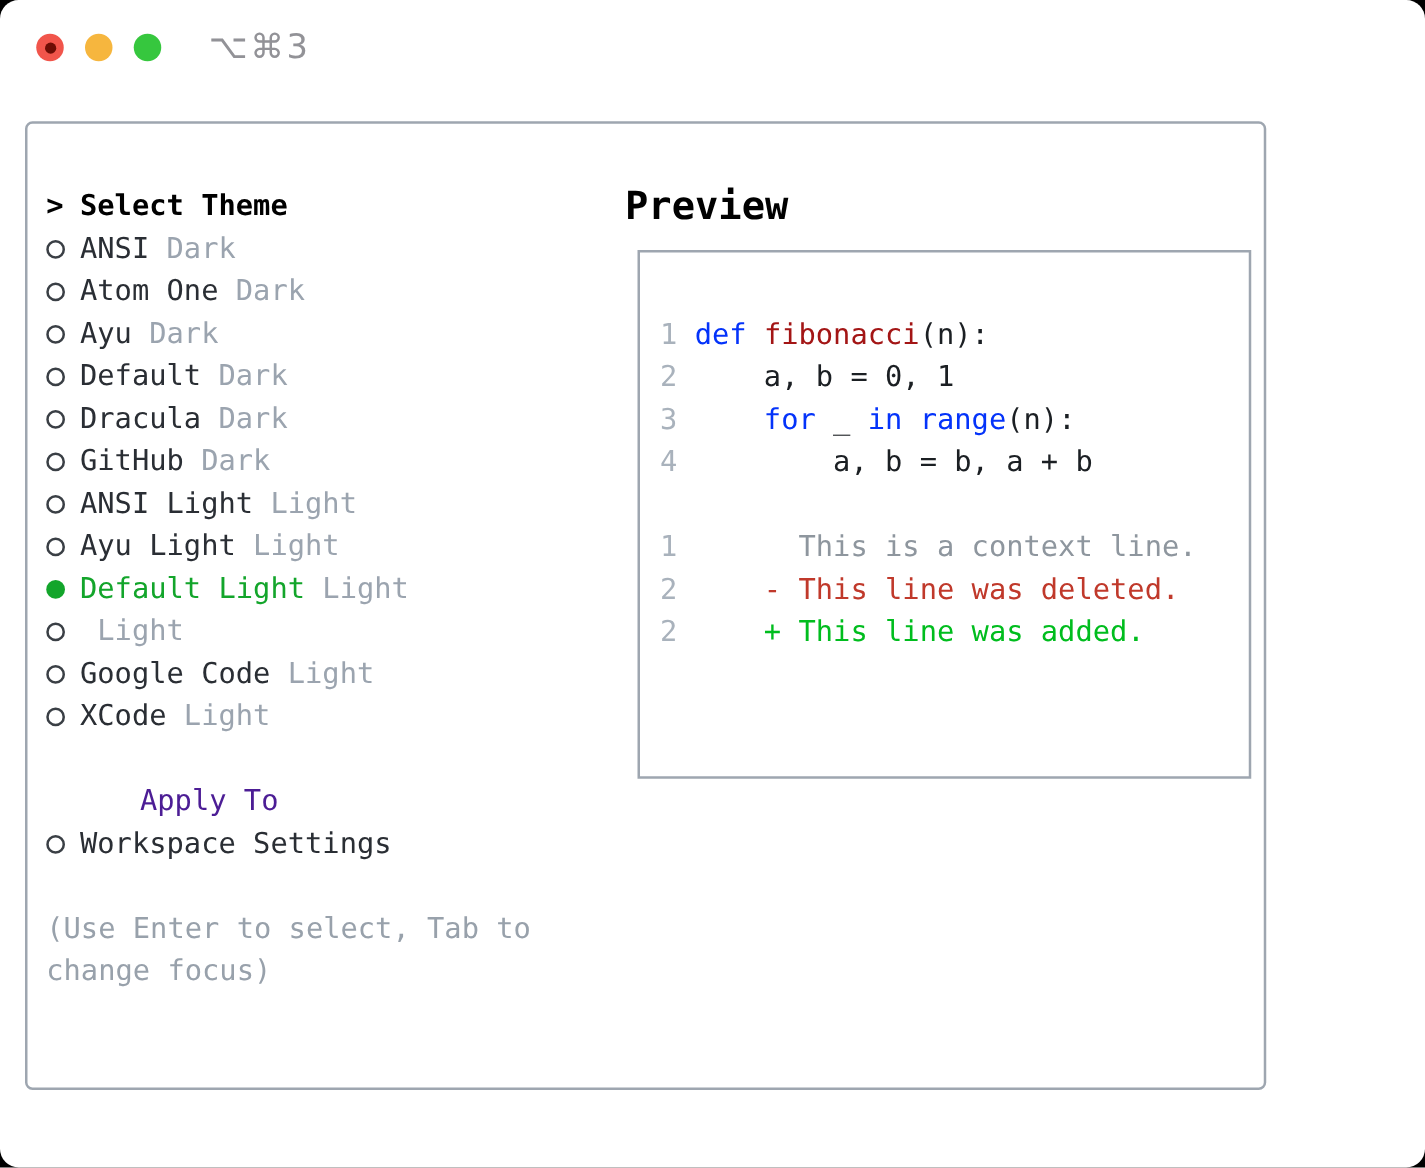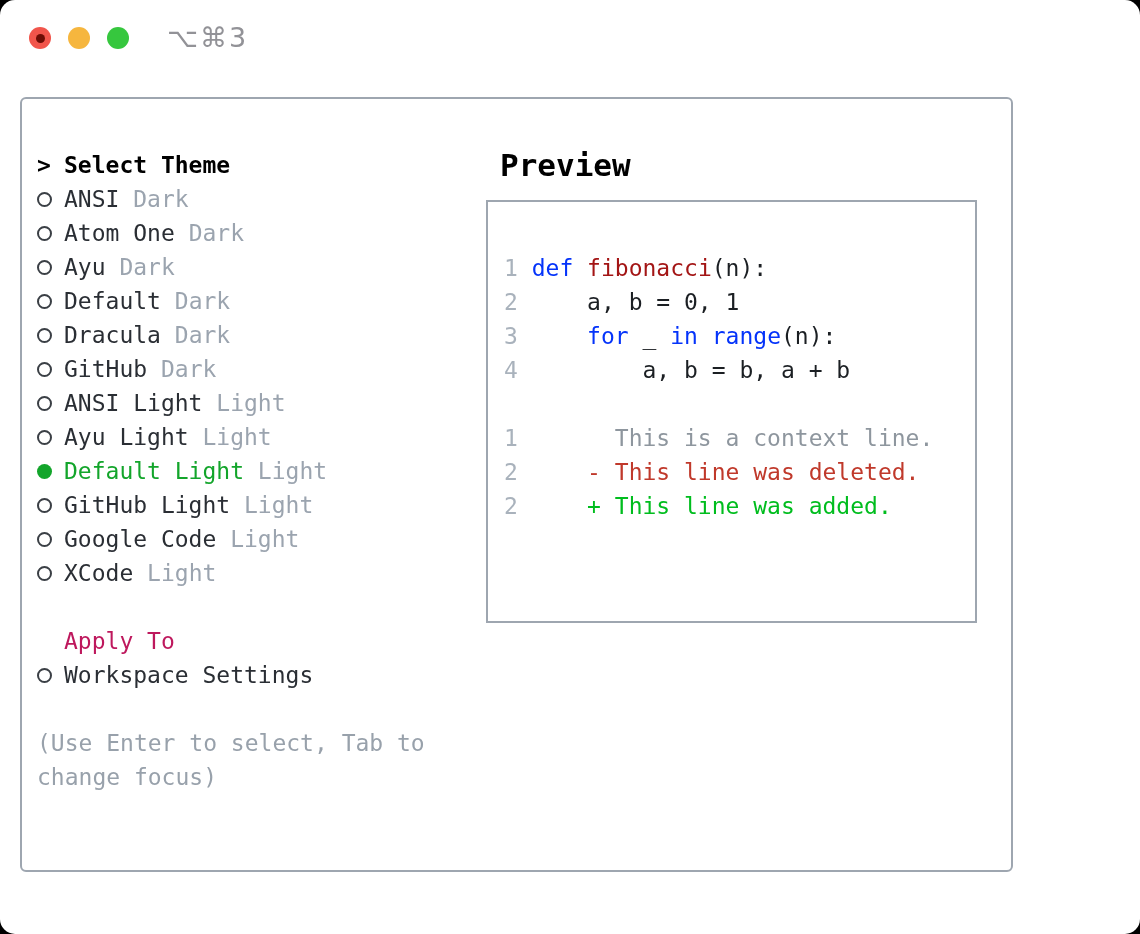--- a/index.html
+++ b/index.html
@@ -30,21 +30,21 @@
   .main-box{
     position:absolute;left:20px;top:97px;width:989px;height:771px;
     border:2px solid #9ea6b0;border-radius:6px;background:#fff;
   }
   
   .left-col{position:absolute;left:15px;top:49px;width:450px;font-size:23px;}
   .row{height:34px;display:flex;align-items:center;white-space:pre;}
   .marker{width:27px;flex:none;display:flex;align-items:center;}
   .cursor{font-weight:bold;color:#000;}
   .hdr{font-weight:bold;color:#000;}
-  .subhdr{color:#be185d;}
+  .subhdr{color:#4c1d95;margin-left:48px;}
   .radio-ring{
     width:15px;height:15px;border-radius:50%;
     border:2px solid #3a3f45;box-sizing:border-box;
   }
   .radio-fill{
     width:15px;height:15px;border-radius:50%;
     background:#13a52b;
   }
   .t-name{color:#2a2e34;}
   .t-name.sel{color:#13a52b;}
@@ -53,21 +53,21 @@
   .help{
     width:420px;line-height:34px;color:#98a1ab;
     white-space:normal;word-break:normal;
   }
   
   .preview-title{
     position:absolute;left:478px;top:49px;height:34px;line-height:34px;
     font-size:31px;font-weight:bold;color:#000;
   }
   .preview-box{
-    position:absolute;left:464px;top:101px;width:471px;height:404px;
+    position:absolute;left:488px;top:101px;width:471px;height:404px;
     border:2px solid #9ea6b0;background:#fff;
     padding:15px 0 0 16px;box-sizing:content-box;
     overflow:hidden;
   }
   .p-line{height:34px;line-height:34px;font-size:23px;white-space:pre;}
   .c-num{color:#a9b2bc;}
   .c-kw{color:#0433fa;}
   .c-fn{color:#a31515;}
   .c-plain{color:#1b1f23;}
   .c-context{color:#8e969e;}
@@ -101,21 +101,21 @@
       <div id="theme-list">
           <div class="row"><span class="marker"><span class="radio-ring"></span></span><span class="t-name">ANSI</span><span class="t-variant"> Dark</span></div>
           <div class="row"><span class="marker"><span class="radio-ring"></span></span><span class="t-name">Atom One</span><span class="t-variant"> Dark</span></div>
           <div class="row"><span class="marker"><span class="radio-ring"></span></span><span class="t-name">Ayu</span><span class="t-variant"> Dark</span></div>
           <div class="row"><span class="marker"><span class="radio-ring"></span></span><span class="t-name">Default</span><span class="t-variant"> Dark</span></div>
           <div class="row"><span class="marker"><span class="radio-ring"></span></span><span class="t-name">Dracula</span><span class="t-variant"> Dark</span></div>
           <div class="row"><span class="marker"><span class="radio-ring"></span></span><span class="t-name">GitHub</span><span class="t-variant"> Dark</span></div>
           <div class="row"><span class="marker"><span class="radio-ring"></span></span><span class="t-name">ANSI Light</span><span class="t-variant"> Light</span></div>
           <div class="row"><span class="marker"><span class="radio-ring"></span></span><span class="t-name">Ayu Light</span><span class="t-variant"> Light</span></div>
           <div class="row"><span class="marker"><span class="radio-fill"></span></span><span class="t-name sel">Default Light</span><span class="t-variant"> Light</span></div>
-          <div class="row"><span class="marker"><span class="radio-ring"></span></span><span class="t-name">GitHub Light</span><span class="t-variant"> Light</span></div>
+          <div class="row"><span class="marker"><span class="radio-ring"></span></span><span class="t-variant"> Light</span></div>
           <div class="row"><span class="marker"><span class="radio-ring"></span></span><span class="t-name">Google Code</span><span class="t-variant"> Light</span></div>
           <div class="row"><span class="marker"><span class="radio-ring"></span></span><span class="t-name">XCode</span><span class="t-variant"> Light</span></div>
         </div>
 
       <div class="spacer"></div>
 
       <div class="row">
         <span class="marker"></span>
         <span class="subhdr">Apply To</span>
       </div>

